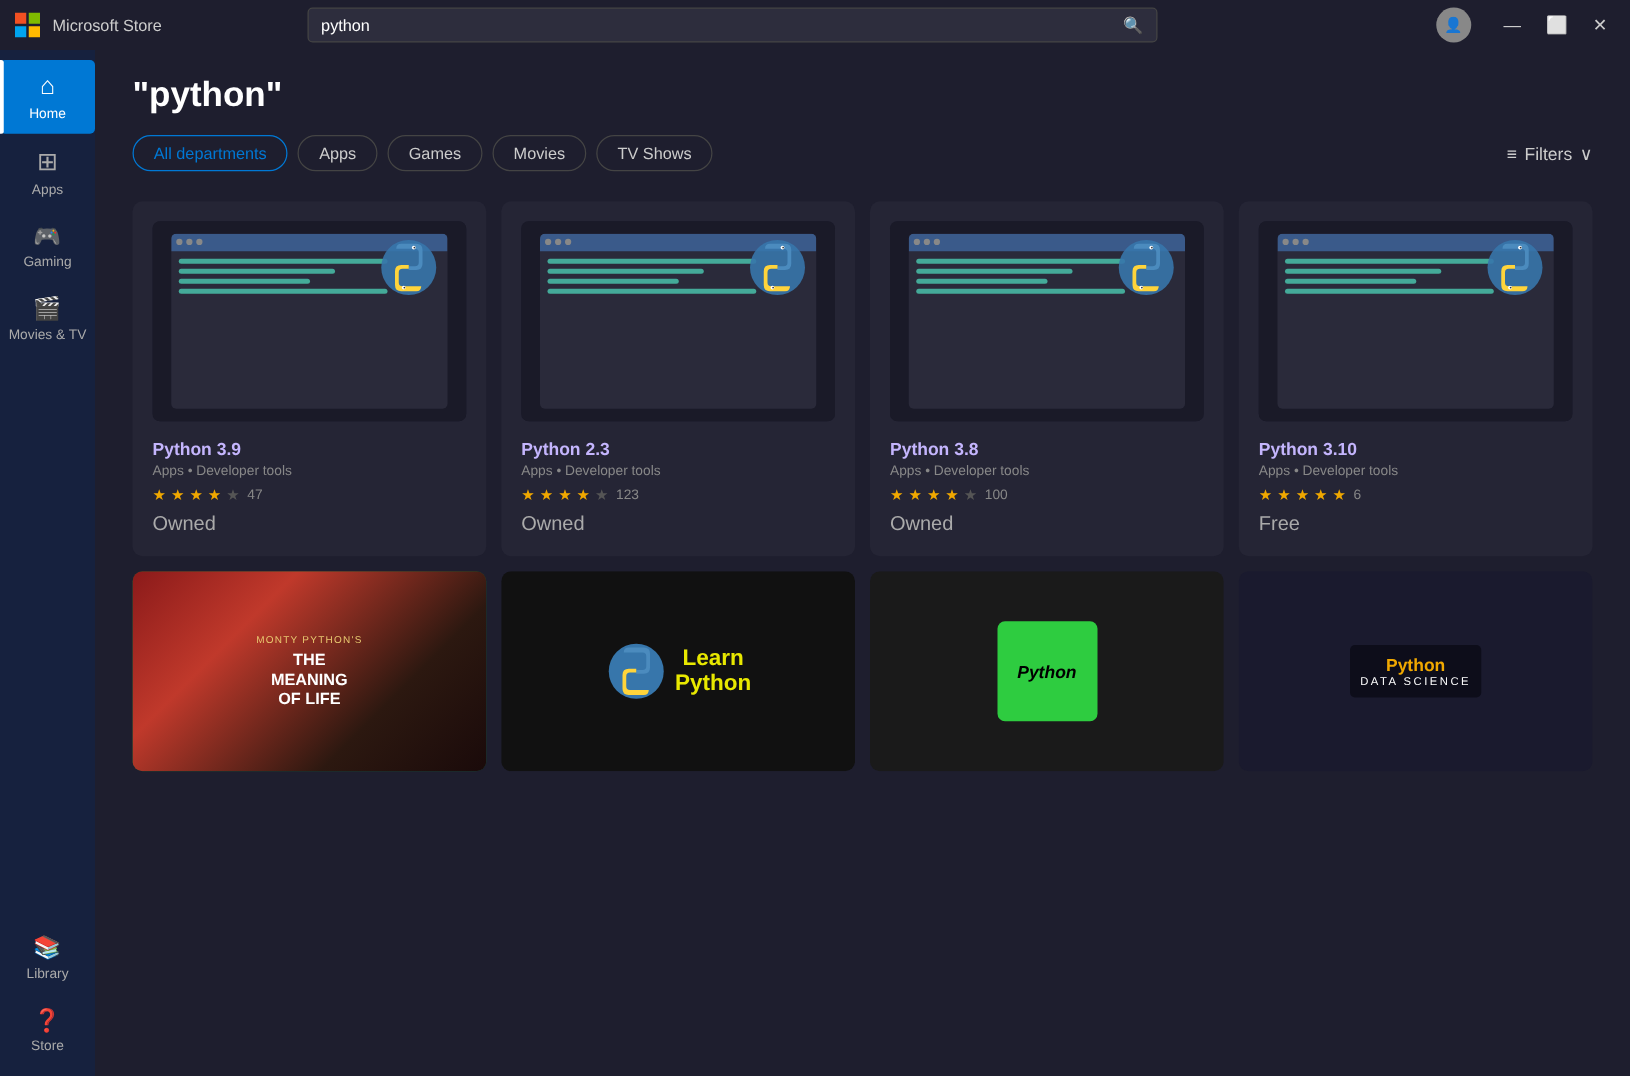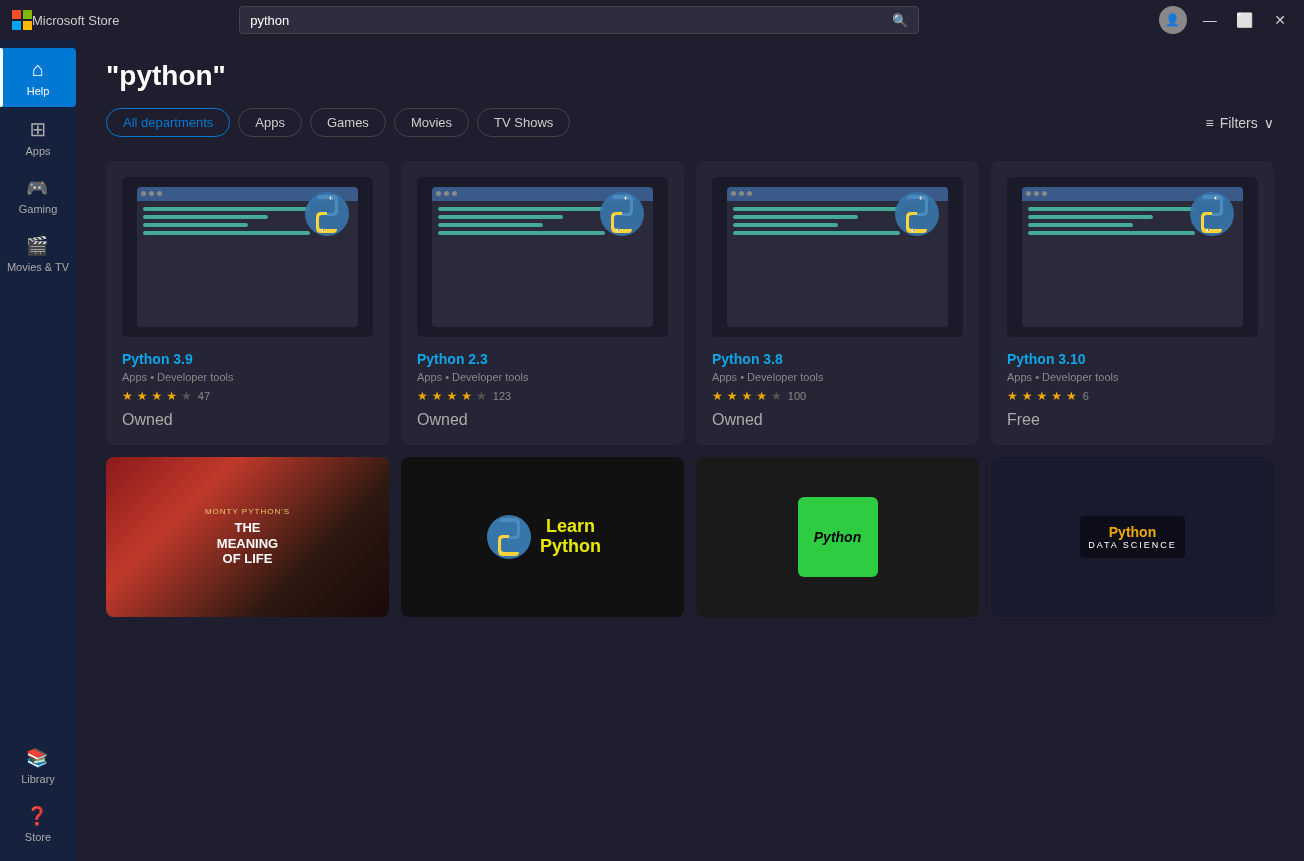--- a/index.html
+++ b/index.html
@@ -13,21 +13,21 @@
       flex-direction: column;
     }
 
     
     .titlebar {
       background: #1e1e2e;
       height: 40px;
       display: flex;
       align-items: center;
       padding: 0 12px;
-      gap: 0;
+      gap: 10px;
       flex-shrink: 0;
     }
     .titlebar-logo {
       width: 20px;
       height: 20px;
     }
     .titlebar-title {
       color: #ccc;
       font-size: 13px;
       flex: 0 0 auto;
@@ -250,21 +250,21 @@
     .code-line.l3 { width: 50%; }
     .python-snake {
       position: absolute;
       bottom: 6px;
       right: 6px;
       width: 50px;
       height: 50px;
     }
 
     .app-card-name {
-      color: #0ea5e9;
+      color: #c4b5fd;
       font-size: 14px;
       font-weight: 600;
       margin-bottom: 4px;
     }
     .app-card-category {
       color: #888;
       font-size: 11px;
       margin-bottom: 6px;
     }
     .app-card-rating {
@@ -419,21 +419,21 @@
     <span class="titlebar-control">⬜</span>
     <span class="titlebar-control">✕</span>
   </div>
 </div>
 
 <div class="app-body">
 
   <div class="sidebar">
     <div class="sidebar-item active">
       <span class="icon">⌂</span>
-      <span>Help</span>
+      <span>Home</span>
     </div>
     <div class="sidebar-item">
       <span class="icon">⊞</span>
       <span>Apps</span>
     </div>
     <div class="sidebar-item">
       <span class="icon" style="font-size:18px;">🎮</span>
       <span>Gaming</span>
     </div>
     <div class="sidebar-item">

